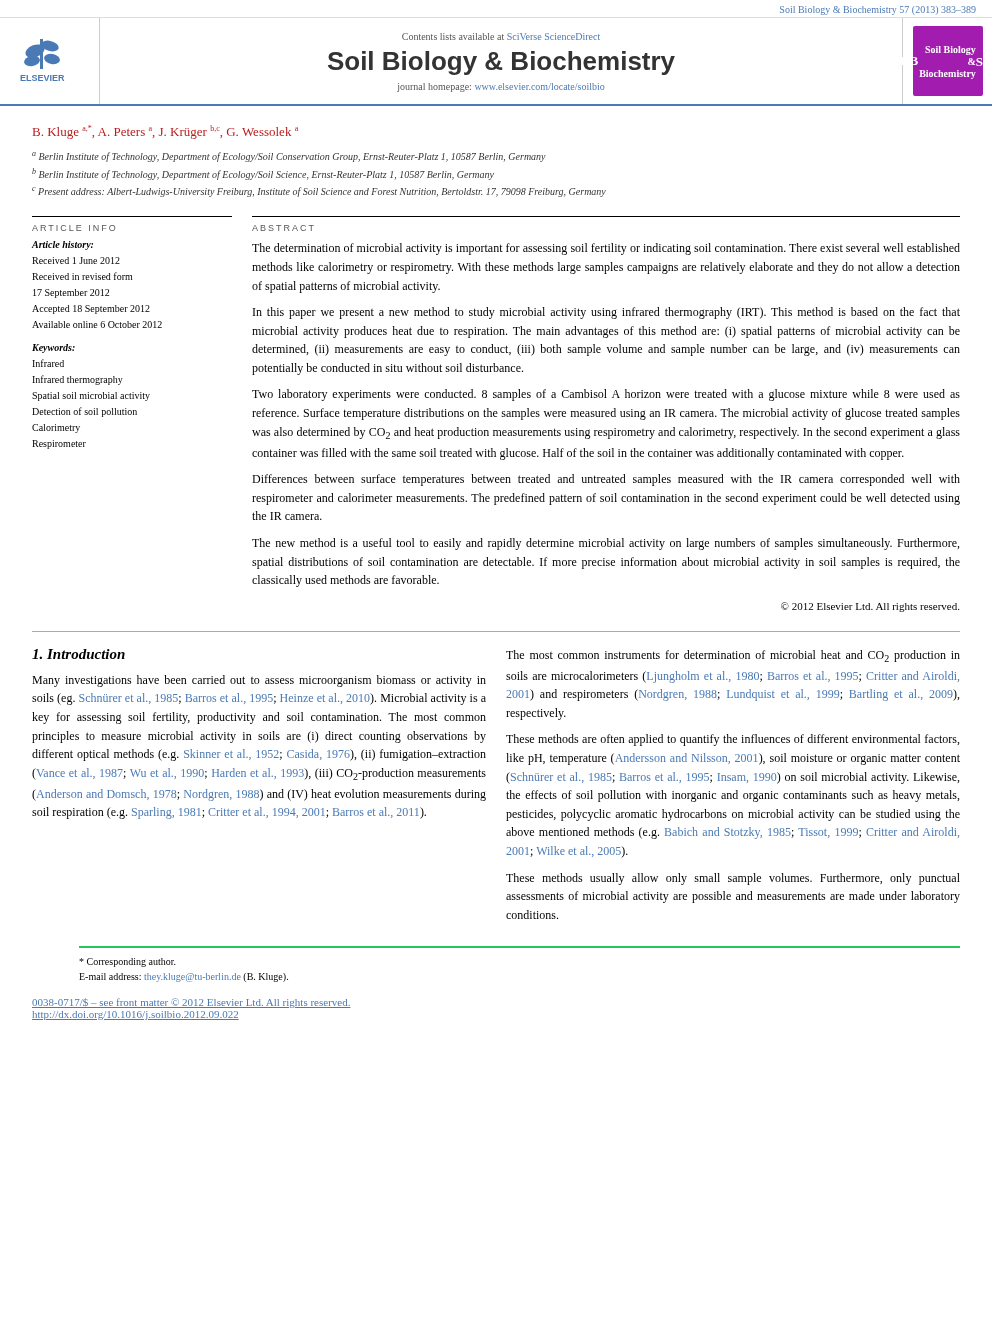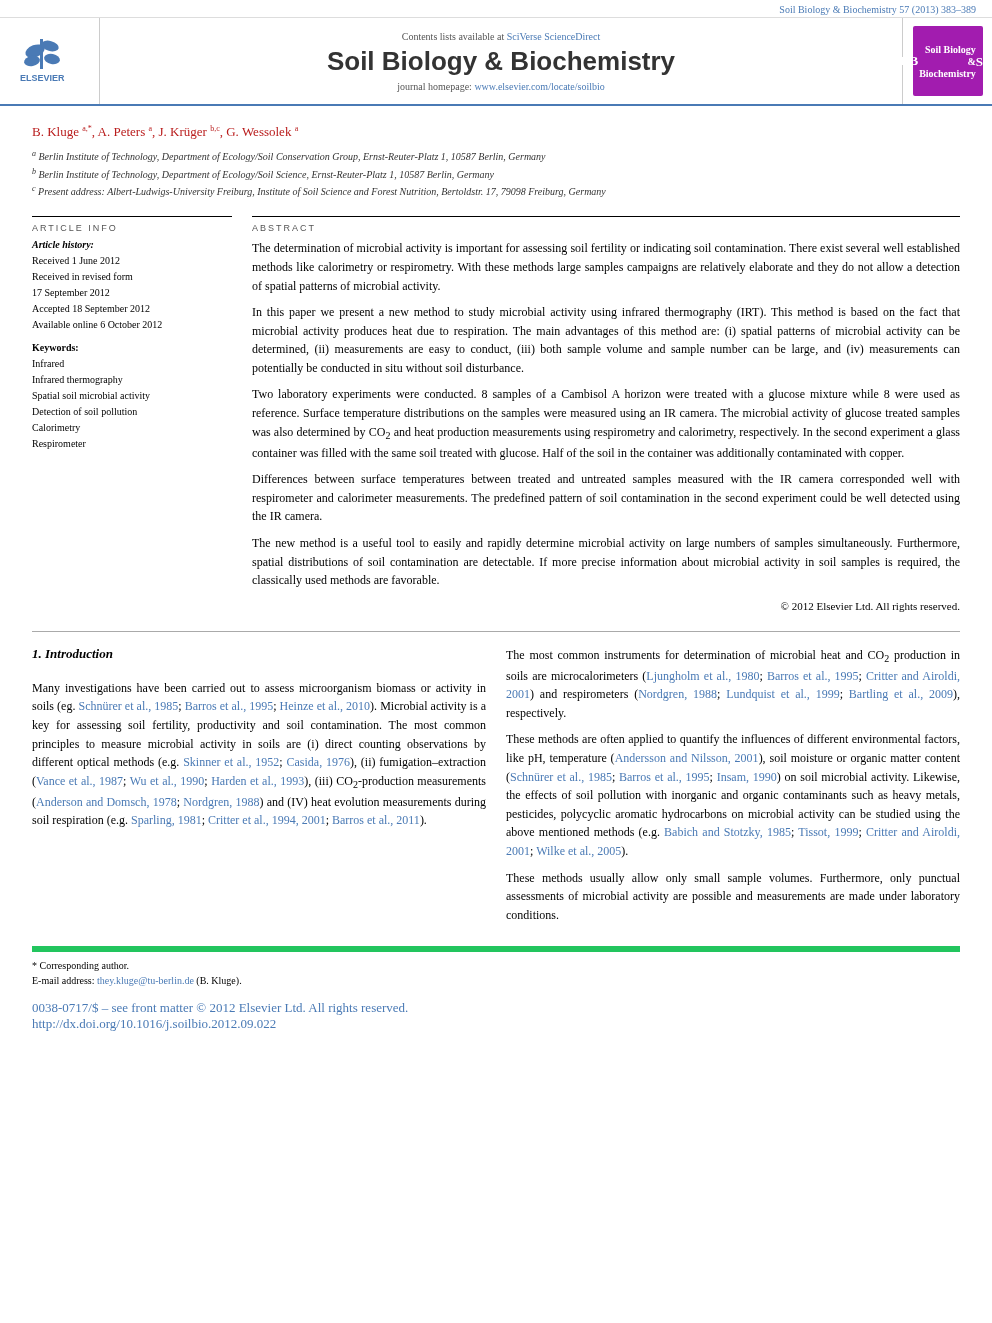--- a/index.html
+++ b/index.html
@@ -155,20 +155,21 @@
       font-weight: bold;
       margin-bottom: 4px;
     }
     .history-item {
       font-size: 10px;
       margin-bottom: 2px;
       line-height: 1.4;
     }
     .keywords-label {
       font-size: 10px;
+      font-style: italic;
       font-weight: bold;
       margin-top: 10px;
       margin-bottom: 4px;
     }
     .keyword-item {
       font-size: 10px;
       margin-bottom: 2px;
       line-height: 1.4;
     }
     .abstract-text {
@@ -196,52 +197,54 @@
       display: flex;
       gap: 20px;
     }
     .body-left {
       flex: 1;
     }
     .body-right {
       flex: 1;
     }
     .section-title {
-      font-size: 13px;
+      font-size: 15px;
       font-weight: bold;
       font-style: italic;
-      margin-bottom: 17px;
+      margin-bottom: 8px;
       color: #000;
     }
     .body-text {
       font-size: 12px;
       line-height: 1.55;
       text-align: justify;
     }
     .body-text p {
       margin-bottom: 8px;
     }
     .ref-link {
       color: #4a7ab5;
       text-decoration: none;
     }
     .footnote-section {
-      border-top: 6px solid #22c55e;
+      border-top: 2px solid #22c55e;
       margin-top: 14px;
       padding-top: 6px;
+      margin-left: 47px;
     }
     .footnote-text {
       font-size: 10px;
       line-height: 1.5;
       color: #000;
     }
     .bottom-bar {
       margin-top: 12px;
-      font-size: 13px;
-      color: #4a7ab5;
+      font-size: 11px;
+      color: #4a7ab5;
+      text-decoration: underline;
     }
     sup {
       font-size: 8px;
     }
   </style>
 </head>
 <body>
 
 <div class="page">
 

